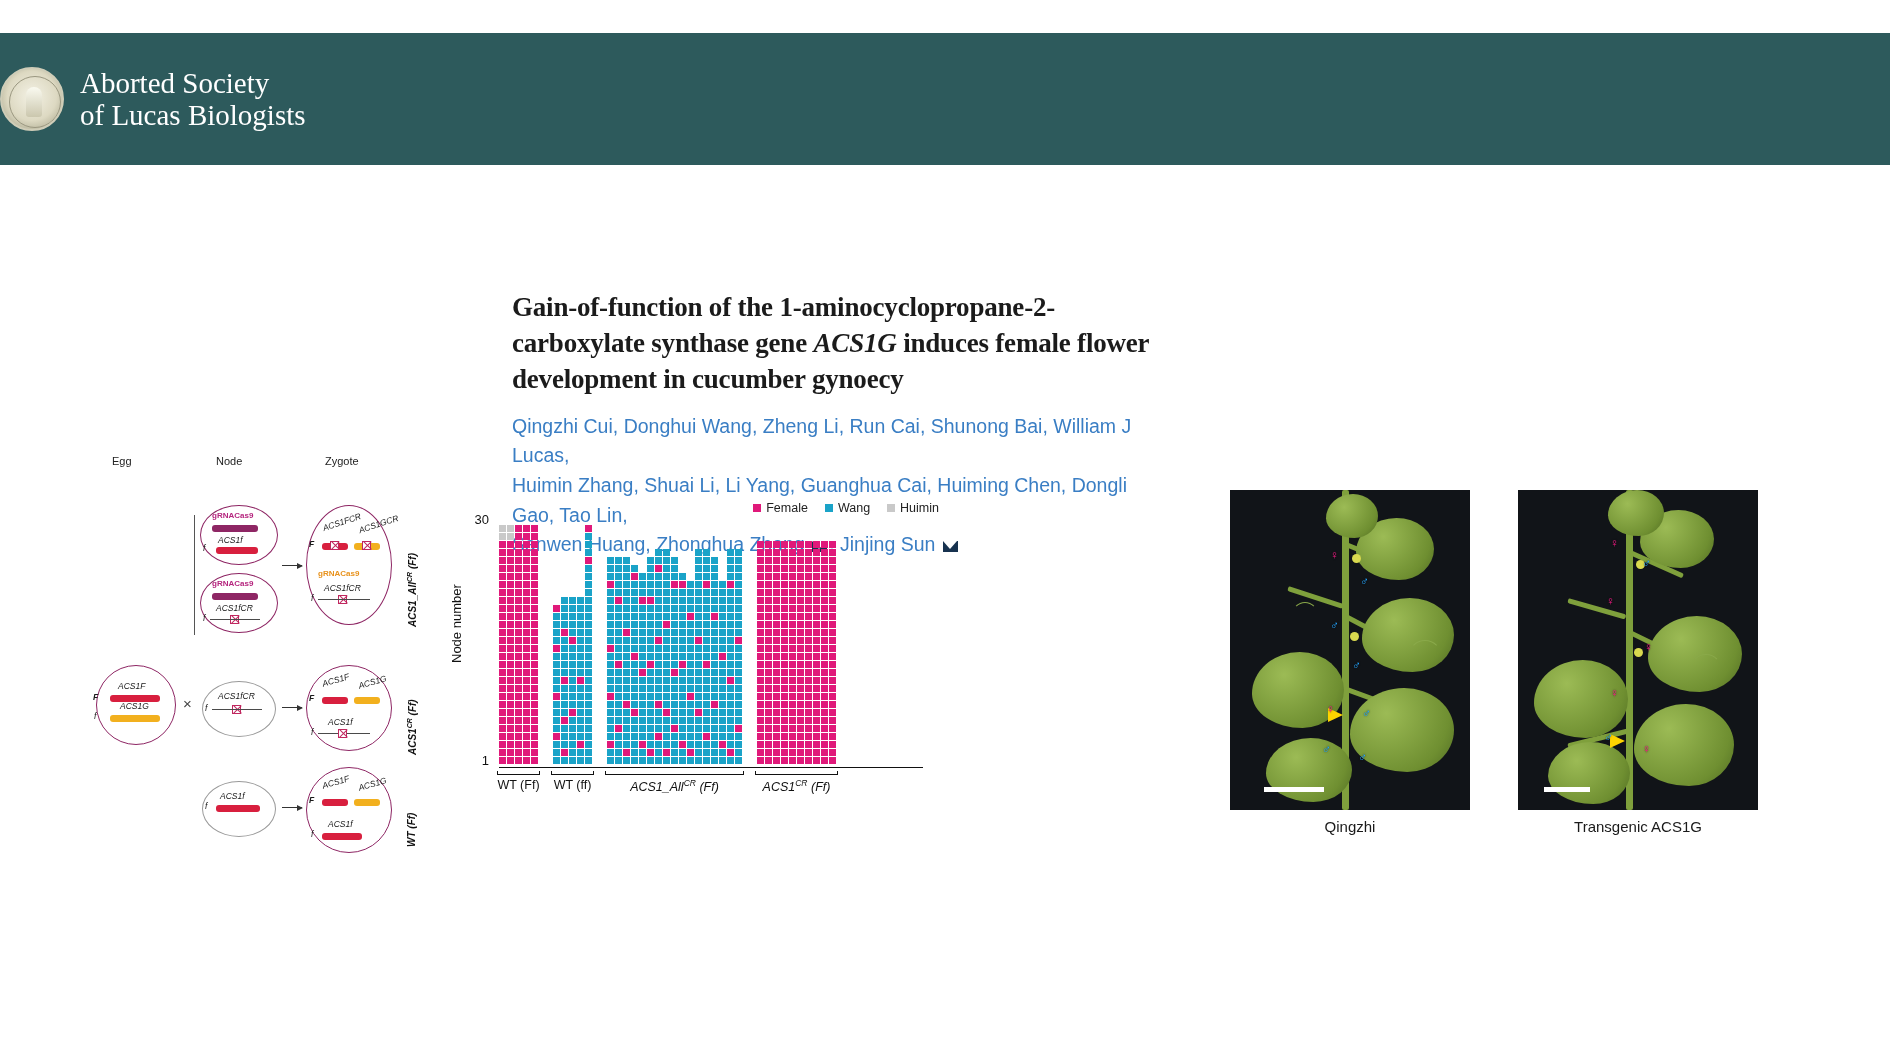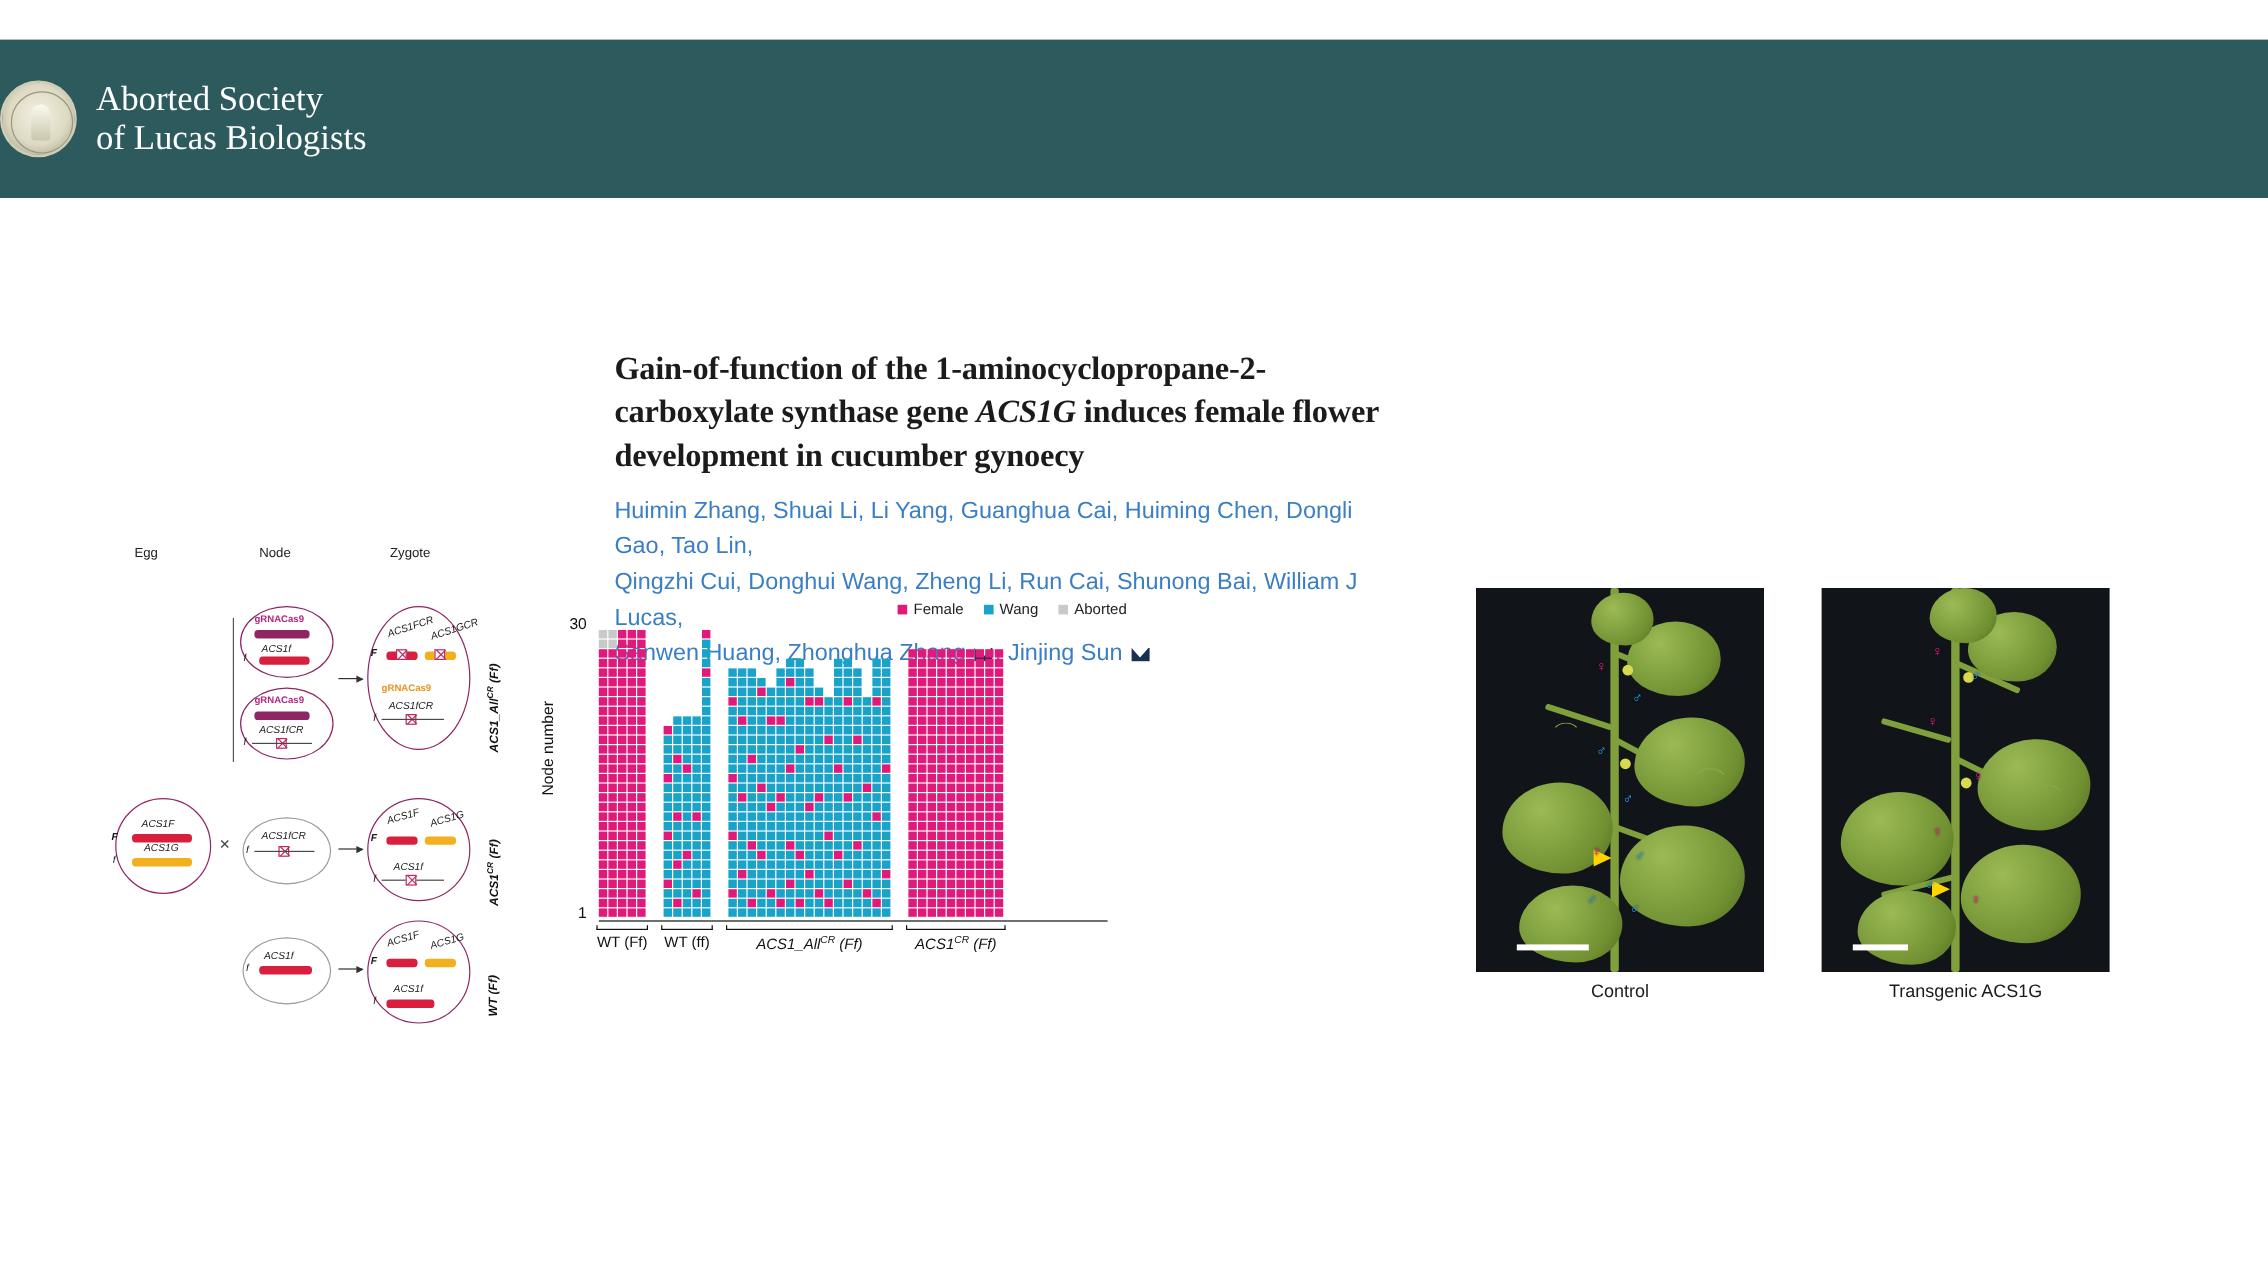--- a/index.html
+++ b/index.html
@@ -245,22 +245,22 @@
     <div id="society-name">
       <div>Aborted Society</div>
       <div>of Lucas Biologists</div>
     </div>
   </div>
 </div>
 
 <div id="article-head">
   <h1 id="article-title"><span>Gain-of-function of the 1-aminocyclopropane-2-carboxylate synthase gene </span><span class="gene">ACS1G</span><span> induces female flower development in cucumber gynoecy</span></h1>
   <div id="author-list">
+    <div>Qingzhi Cui, Donghui Wang, Zheng Li, Run Cai, Shunong Bai, William J Lucas,</div>
     <div>Huimin Zhang, Shuai Li, Li Yang, Guanghua Cai, Huiming Chen, Dongli Gao, Tao Lin,</div>
-    <div>Qingzhi Cui, Donghui Wang, Zheng Li, Run Cai, Shunong Bai, William J Lucas,</div>
     <div><span>Sanwen Huang, Zhonghua Zhang </span><span class="mail-icon"></span><span>, Jinjing Sun </span><span class="mail-icon"></span></div>
   </div>
 </div>
 
 <div id="graphical-abstract">
 
   <div id="panel-genetics">
     <div class="gen-col-head" style="left:22px; top:-40px;">Egg</div>
     <div class="gen-col-head" style="left:126px; top:-40px;">Node</div>
     <div class="gen-col-head" style="left:235px; top:-40px;">Zygote</div>
@@ -350,21 +350,21 @@
         <div class="legend-entry">
           <span class="legend-swatch" style="background: rgb(224, 25, 122);"></span>
           <span>Female</span>
         </div>
         <div class="legend-entry">
           <span class="legend-swatch" style="background: rgb(26, 163, 200);"></span>
           <span>Wang</span>
         </div>
         <div class="legend-entry">
           <span class="legend-swatch" style="background: rgb(201, 201, 201);"></span>
-          <span>Aborted</span>
+          <span>Huimin</span>
         </div>
       </div>
     <div id="y-axis-title">Node number</div>
     <div class="y-tick" style="left:4px; top:17px;">30</div>
     <div class="y-tick" style="left:4px; top:258px;">1</div>
     <div id="matrix-area">
         <div class="matrix-col" style="left: 0px;">
           <div class="matrix-cell" style="background: rgb(224, 25, 122);"></div>
           <div class="matrix-cell" style="background: rgb(224, 25, 122);"></div>
           <div class="matrix-cell" style="background: rgb(224, 25, 122);"></div>
@@ -1451,21 +1451,21 @@
       <div class="symbol-f" style="left:100px; top:58px;">♀</div>
       <div class="symbol-m" style="left:130px; top:84px;">♂</div>
       <div class="symbol-m" style="left:100px; top:128px;">♂</div>
       <div class="symbol-m" style="left:122px; top:168px;">♂</div>
       <div class="symbol-f" style="left:96px; top:212px;">♀</div>
       <div class="symbol-m" style="left:132px; top:216px;">♂</div>
       <div class="symbol-m" style="left:92px; top:252px;">♂</div>
       <div class="symbol-m" style="left:128px; top:260px;">♂</div>
       <div class="scale-bar" style="left:34px; width:60px;"></div>
     </div>
-    <div class="photo-caption" style="left:0;">Control</div>
+    <div class="photo-caption" style="left:0;">Qingzhi</div>
 
     <div class="photo-frame" style="left:288px;">
       <div class="stem" style="left:108px; top:0; width:7px; height:320px;"></div>
       <div class="stem" style="left:112px; top:60px; width:58px; height:5px; transform:rotate(24deg); transform-origin:left center;"></div>
       <div class="stem" style="left:112px; top:140px; width:64px; height:5px; transform:rotate(26deg); transform-origin:left center;"></div>
       <div class="stem" style="left:50px; top:108px; width:60px; height:5px; transform:rotate(16deg); transform-origin:left center;"></div>
       <div class="stem" style="left:48px; top:238px; width:64px; height:5px; transform:rotate(-14deg); transform-origin:right center;"></div>
       <div class="leaf" style="left:122px; top:20px; width:74px; height:58px;"></div>
       <div class="leaf" style="left:130px; top:126px; width:94px; height:76px;"></div>
       <div class="leaf" style="left:116px; top:214px; width:100px; height:82px;"></div>

